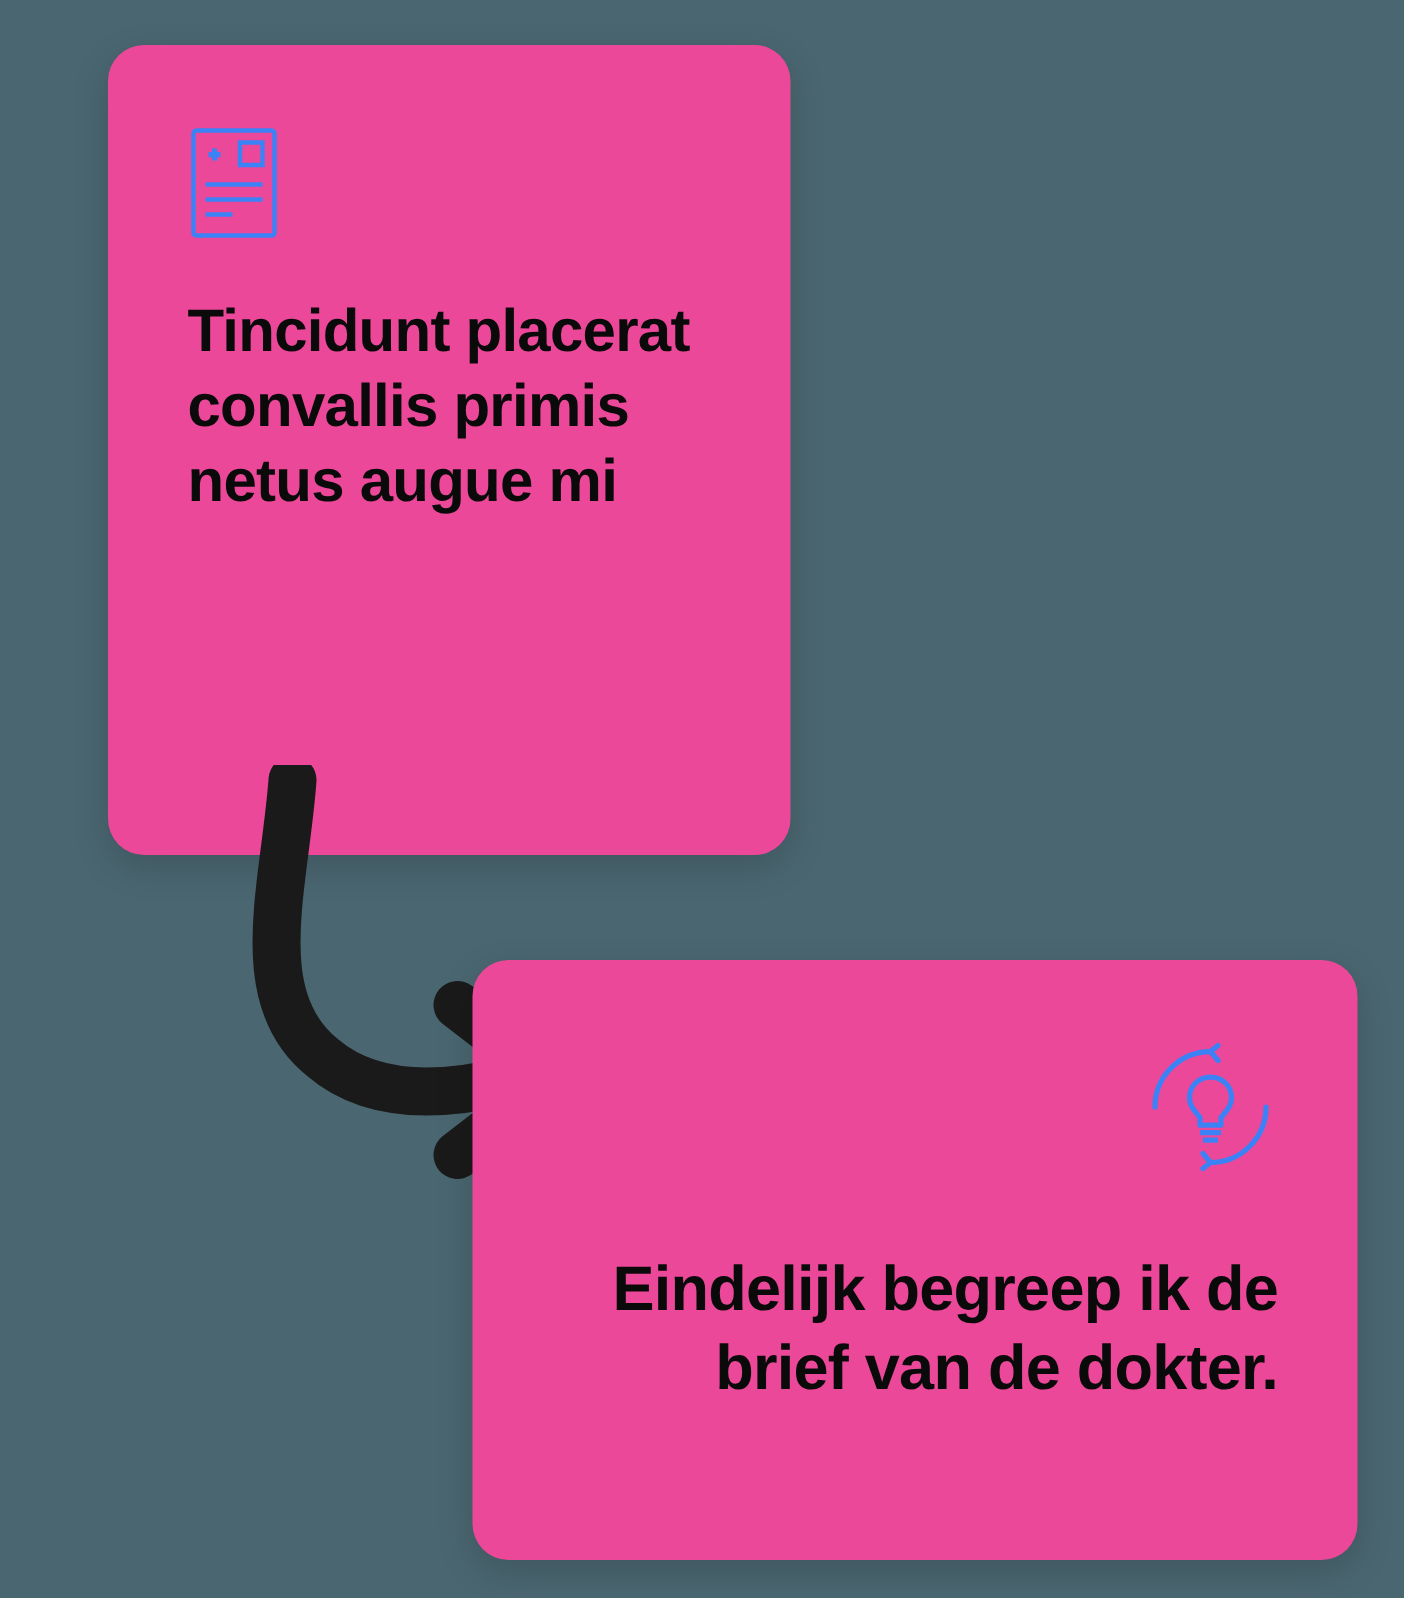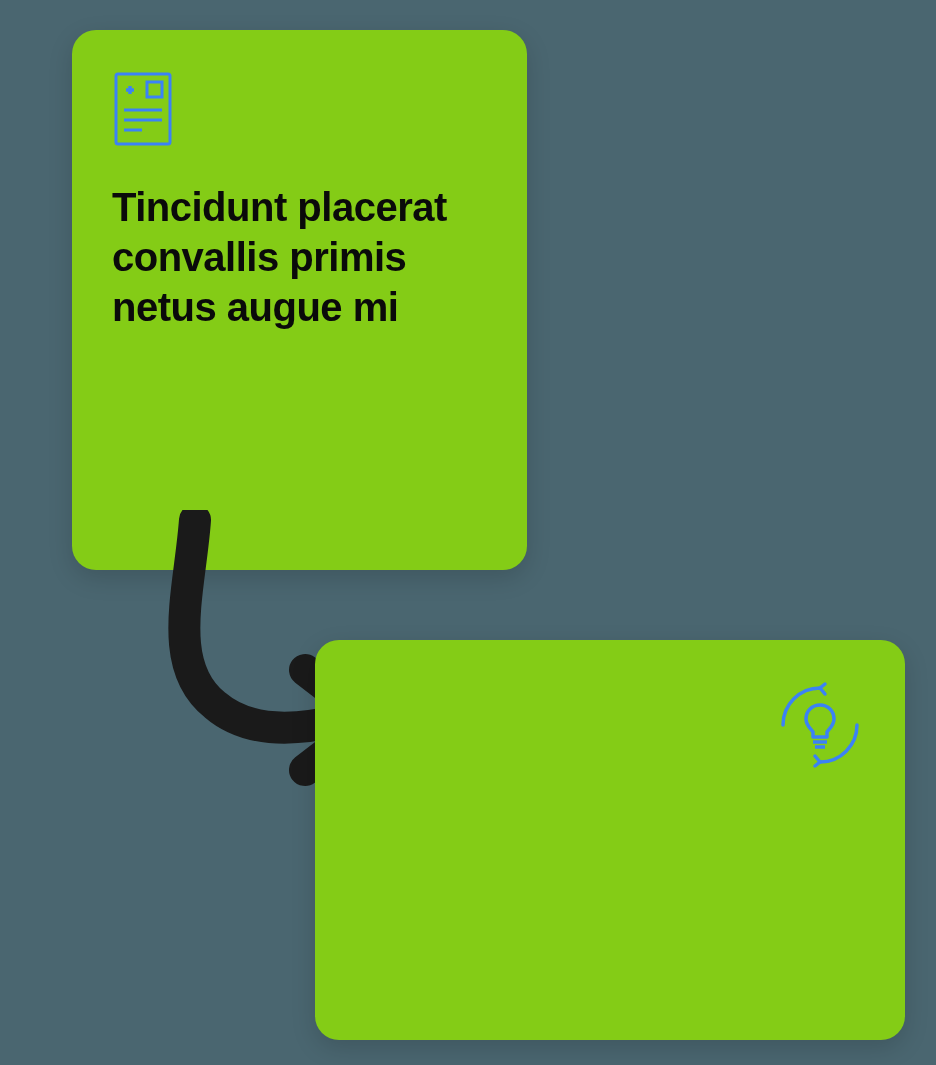--- a/index.html
+++ b/index.html
@@ -12,24 +12,24 @@
       width: 936px;
       height: 1065px;
       background: #4a6670;
       font-family: -apple-system, BlinkMacSystemFont, 'Segoe UI', Arial, sans-serif;
       position: relative;
       overflow: hidden;
     }
 
     .card {
       position: absolute;
-      background: #84cc16;
+      background: #ec4899;
       border-radius: 24px;
       box-shadow: 0 8px 24px rgba(0, 0, 0, 0.15);
-      padding: 40px;
+      padding: 53px;
     }
 
     .card-top {
       top: 30px;
       left: 72px;
       width: 455px;
       height: 540px;
     }
 
     .card-bottom {
@@ -115,13 +115,14 @@
     <svg class="idea-cycle-icon" viewBox="0 0 90 90" fill="none" stroke="#3b82f6" stroke-width="3.5">
       <path d="M 45 8 A 37 37 0 0 0 8 45" stroke-linecap="round"></path>
       <path d="M 45 82 A 37 37 0 0 0 82 45" stroke-linecap="round"></path>
       <path d="M 50 4 L 45 8 L 50 14" stroke-linecap="round" stroke-linejoin="round"></path>
       <path d="M 40 86 L 45 82 L 40 76" stroke-linecap="round" stroke-linejoin="round"></path>
       <path d="M 45 25 C 53 25, 59 31, 59 39 C 59 45, 55 48, 52 52 L 52 57 L 38 57 L 38 52 C 35 48, 31 45, 31 39 C 31 31, 37 25, 45 25 Z" stroke-linejoin="round"></path>
       <line x1="38" y1="62" x2="52" y2="62"></line>
       <line x1="40" y1="67" x2="50" y2="67"></line>
     </svg>
   </div>
+  <h2 class="card-title">Eindelijk begreep ik de brief van de dokter.</h2>
 </div>
 
 </body></html>

